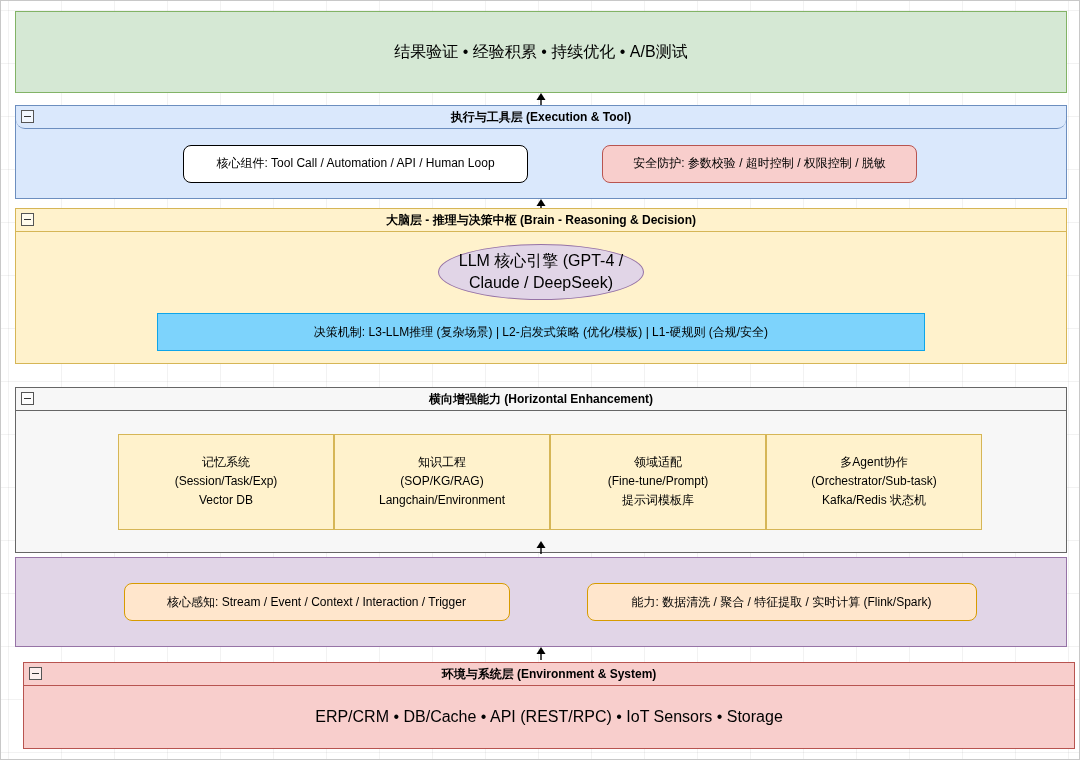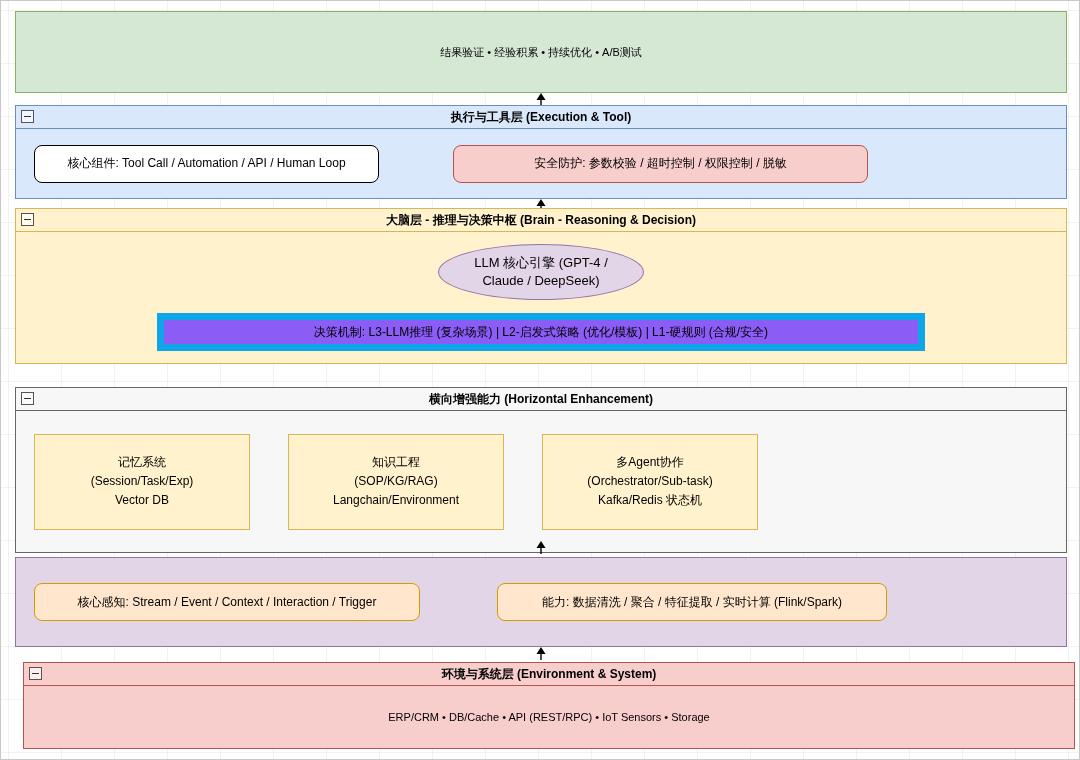--- a/index.html
+++ b/index.html
@@ -23,67 +23,67 @@
     position:relative;height:22px;flex:0 0 22px;border-bottom:1px solid;
     display:flex;align-items:center;justify-content:center;
   }
   .layer-title{margin:0;font-size:12px;font-weight:bold;line-height:22px;}
   .collapse{
     position:absolute;left:5px;top:4px;width:13px;height:13px;box-sizing:border-box;
     border:1px solid #555;background:rgba(255,255,255,0.65);cursor:pointer;
   }
   .collapse::after{content:"";position:absolute;left:2px;right:2px;top:5px;height:1px;background:#333;}
   .layer-body{flex:1;display:flex;align-items:center;justify-content:center;}
-  .body-text{font-size:11px;margin:0;}
+  .body-text{font-size:16px;margin:0;}
 
   
   .l-green {background:#d5e8d4;border-color:#82b366;} .l-green  .layer-header{border-bottom-color:#82b366;}
-  .l-blue  {background:#dae8fc;border-color:#6c8ebf;} .l-blue   .layer-header{border-bottom-color:#6c8ebf;}
+  .l-blue  {background:#dae8fc;border-color:#6c8ebf;} .l-blue   .layer-header{border-bottom-color:#6c8ebf;border-radius:9px;}
   .l-yellow{background:#fff2cc;border-color:#d6b656;} .l-yellow .layer-header{border-bottom-color:#d6b656;}
   .l-gray  {background:#f7f7f7;border-color:#666666;} .l-gray   .layer-header{border-bottom-color:#666666;}
   .l-purple{background:#e1d5e7;border-color:#9673a6;} .l-purple .layer-header{border-bottom-color:#9673a6;}
   .l-red   {background:#f8cecc;border-color:#b85450;} .l-red    .layer-header{border-bottom-color:#b85450;}
 
   
   #layer1{top:10px;height:82px;}
   #layer2{top:104px;height:94px;}
   #layer3{top:207px;height:156px;}
   #layer4{top:386px;height:166px;}
   #layer5{top:556px;height:90px;}
   #layer6{top:661px;height:87px;margin-left:8px;}
 
   
-  .row{display:flex;align-items:center;justify-content:flex-start;padding-left:18px;}
+  .row{display:flex;align-items:center;justify-content:center;padding-left:18px;}
   .box{
     box-sizing:border-box;height:38px;border:1px solid #000;border-radius:8px;
     display:flex;align-items:center;justify-content:center;
     font-size:12px;text-align:center;padding:0 10px;
   }
   .box-white {background:#ffffff;border-color:#000000;}
   .box-red   {background:#f8cecc;border-color:#b85450;}
   .box-orange{background:#ffe6cc;border-color:#d79b00;}
-  .w-core{width:345px;} .w-safe{width:415px;}
+  .w-core{width:345px;} .w-safe{width:315px;}
   .w-sense{width:386px;} .w-cap{width:390px;}
   #layer2 .layer-body{gap:74px;}
   #layer5 .layer-body{gap:77px;}
 
   #layer3 .layer-body{flex-direction:column;gap:13px;}
   .ellipse{
     width:206px;height:56px;box-sizing:border-box;border-radius:50%;
     background:#e1d5e7;border:1px solid #9673a6;
     display:flex;align-items:center;justify-content:center;
-    font-size:13px;text-align:center;padding:4px 18px;line-height:1.35;
+    font-size:16px;text-align:center;padding:4px 18px;line-height:1.35;
   }
   .bar{
     width:768px;height:38px;box-sizing:border-box;
-    background:#8b5cf6;border:7px solid #0ea5e9;
+    background:#7dd3fc;border:1px solid #0ea5e9;
     display:flex;align-items:center;justify-content:center;font-size:12px;
   }
 
-  #layer4 .layer-body{gap:38px;}
+  #layer4 .layer-body{}
   .card{
     width:216px;height:96px;box-sizing:border-box;
     background:#fff2cc;border:1px solid #d6b656;
     display:flex;align-items:center;justify-content:center;
     font-size:12px;line-height:1.6;text-align:center;white-space:pre-line;padding:4px 8px;
   }
 
   .arrow{position:absolute;left:533px;width:14px;height:13px;}
   .a1{top:91px;} .a2{top:197px;} .a3{top:539px;} .a4{top:645px;}
 </style>
@@ -148,20 +148,23 @@
       <span class="collapse"></span>
       <h2 class="layer-title">横向增强能力 (Horizontal Enhancement)</h2>
     </header>
     <div class="layer-body row">
       <div class="card">记忆系统
 (Session/Task/Exp)
 Vector DB</div>
       <div class="card">知识工程
 (SOP/KG/RAG)
 Langchain/Environment</div>
+      <div class="card">领域适配
+(Fine-tune/Prompt)
+提示词模板库</div>
       <div class="card">多Agent协作
 (Orchestrator/Sub-task)
 Kafka/Redis 状态机</div>
     </div>
   </section>
 
   <div class="arrow a3">
     <svg width="14" height="13" viewBox="0 0 14 13">
         <path d="M7 13 L7 5" stroke="#000" stroke-width="1.4"></path>
         <path d="M7 0 L11.5 7 L2.5 7 Z" fill="#000"></path>

